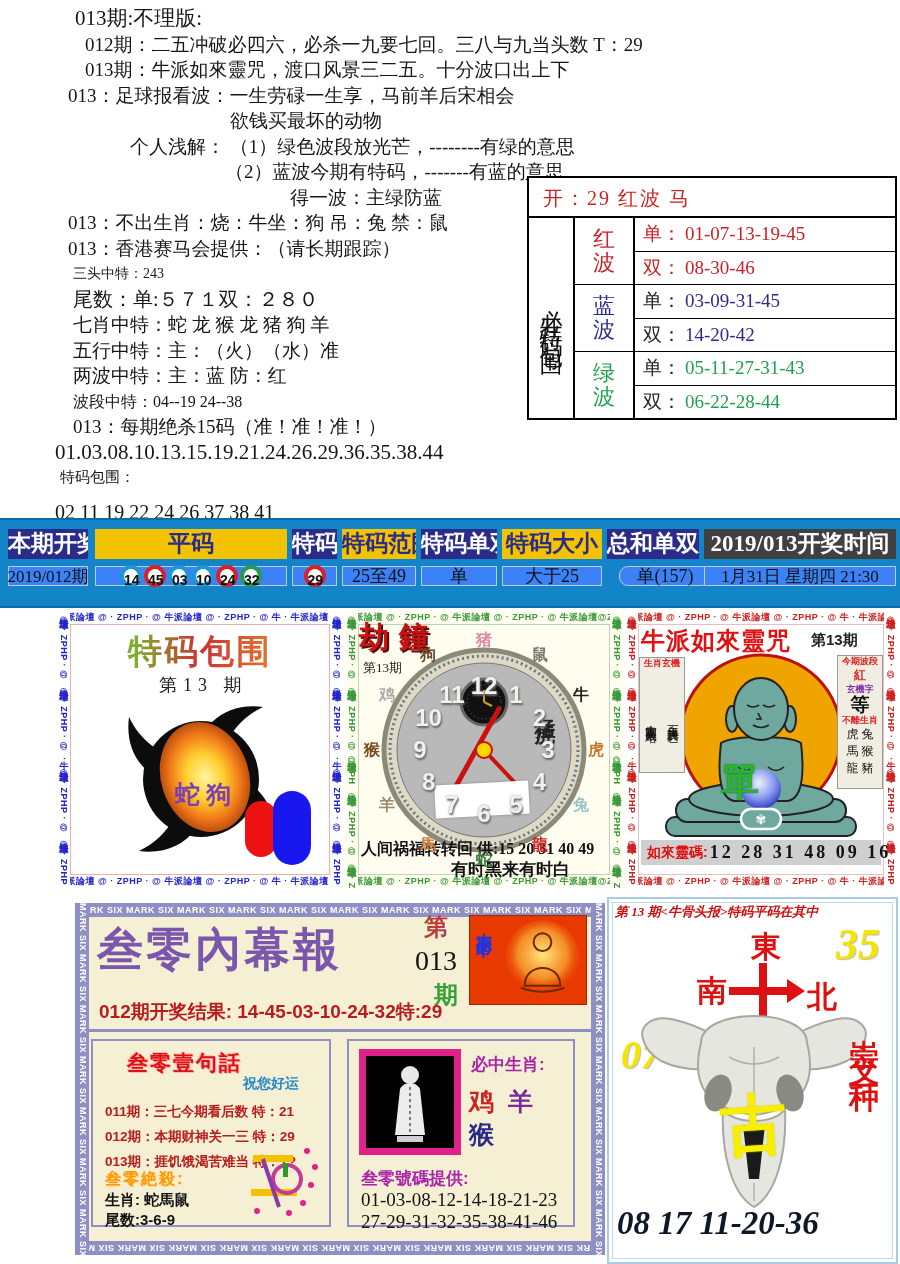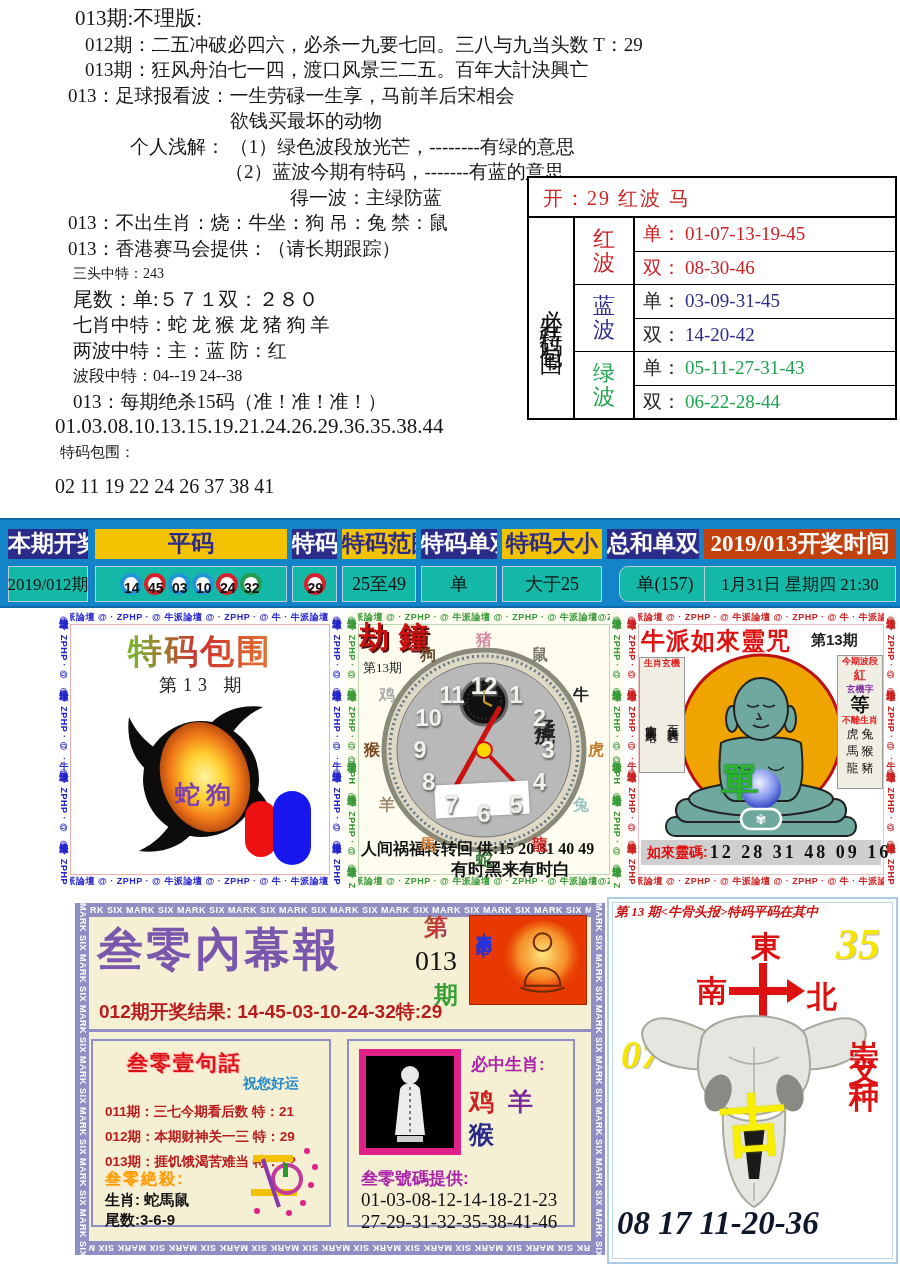--- a/index.html
+++ b/index.html
@@ -23,22 +23,22 @@
   .wt-vals{flex:1;display:flex;flex-direction:column;}
   .wt-val{flex:1;display:flex;align-items:center;padding-left:8px;font-size:19px;border-bottom:1px solid #000;white-space:nowrap;}
   .wt-val:last-child{border-bottom:none;}
   .wt-val .lbl{margin-right:4px;}
 
   
   #results-band{position:absolute;left:0;top:518px;width:900px;height:90px;background:#1484c8;border-top:2px solid #0b6aa8;border-bottom:2px solid #0b6aa8;}
   .rb-h{position:absolute;top:9px;height:30px;line-height:30px;text-align:center;font-size:23px;font-weight:bold;white-space:nowrap;overflow:hidden;}
   .rb-h.navy{background:#2b2b8a;color:#fff;}
   .rb-h.gold{background:#f3c200;color:#2b2b8a;}
-  .rb-h.goldw{background:#c2410c;color:#fff;}
-  .rb-v{position:absolute;top:46px;height:36px;background:#14b8a6;border:1px solid #bcd;display:flex;align-items:center;justify-content:center;font-size:18px;white-space:nowrap;}
+  .rb-h.goldw{background:#404040;color:#fff;}
+  .rb-v{position:absolute;top:46px;height:20px;background:#3b82f6;border:1px solid #bcd;display:flex;align-items:center;justify-content:center;font-size:18px;white-space:nowrap;}
   .ball{display:inline-block;width:22px;height:22px;border-radius:50%;border:4px solid #888;background:#fff;
         font-family:"Liberation Sans","DejaVu Sans",sans-serif;font-size:14px;font-weight:bold;color:#111;
         text-align:center;line-height:22px;margin:0 1px;}
 
   
   .panel{position:absolute;background:#fff;}
   .strip-h{position:absolute;left:0;right:0;height:13px;font:bold 9px "Liberation Sans","DejaVu Sans",sans-serif;
            white-space:nowrap;overflow:hidden;line-height:13px;letter-spacing:0.5px;}
   .strip-v{position:absolute;top:0;bottom:0;width:13px;font:bold 9px "Liberation Sans","DejaVu Sans",sans-serif;
            writing-mode:vertical-rl;white-space:nowrap;overflow:hidden;letter-spacing:0.5px;line-height:13px;}
@@ -133,31 +133,32 @@
   .sk-nums{position:absolute;left:8px;top:306px;font:bold italic 33px "Liberation Serif",serif;color:#0f172a;white-space:nowrap;}
 </style>
 </head>
 <body>
 
 <div id="page" data-name="lottery-sheet-page">
 
   <div id="top-text" data-name="forecast-text-block">
       <div data-name="forecast-line" class="tline" style="margin-left: 20px; font-size: 21px;">013期:不理版:</div>
       <div data-name="forecast-line" class="tline" style="margin-left: 30px; font-size: 19px;">012期：二五冲破必四六，必杀一九要七回。三八与九当头数 T：29</div>
-      <div data-name="forecast-line" class="tline" style="margin-left: 30px; font-size: 19px;">013期：狂风舟泊七一四，渡口风景三二五。百年大計決興亡</div>
+      <div data-name="forecast-line" class="tline" style="margin-left: 30px; font-size: 19px;">013期：牛派如來靈咒，渡口风景三二五。十分波口出上下</div>
       <div data-name="forecast-line" class="tline" style="margin-left: 13px; font-size: 19px;">013：足球报看波：一生劳碌一生享，马前羊后宋相会</div>
       <div data-name="forecast-line" class="tline" style="margin-left: 175px; font-size: 19px;">欲钱买最坏的动物</div>
       <div data-name="forecast-line" class="tline" style="margin-left: 75px; font-size: 19px;">个人浅解：  （1）绿色波段放光芒，--------有绿的意思</div>
       <div data-name="forecast-line" class="tline" style="margin-left: 170px; font-size: 19px;">（2）蓝波今期有特码，-------有蓝的意思</div>
       <div data-name="forecast-line" class="tline" style="margin-left: 235px; font-size: 19px;">得一波：主绿防蓝</div>
       <div data-name="forecast-line" class="tline" style="margin-left: 13px; font-size: 19px;">013：不出生肖：烧：牛坐：狗 吊：兔 禁：鼠</div>
       <div data-name="forecast-line" class="tline" style="margin-left: 13px; font-size: 19px;">013：香港赛马会提供：（请长期跟踪）</div>
       <div data-name="forecast-line" class="tline" style="margin-left: 18px; font-size: 14px;">三头中特：243</div>
       <div data-name="forecast-line" class="tline" style="margin-left: 18px; font-size: 20px;">尾数：单:５７１双：２８０</div>
       <div data-name="forecast-line" class="tline" style="margin-left: 18px; font-size: 19px;">七肖中特：蛇 龙 猴 龙 猪 狗 羊</div>
+      <div data-name="forecast-line" class="tline" style="margin-left: 18px; font-size: 19px;">五行中特：主：（火）（水）准</div>
       <div data-name="forecast-line" class="tline" style="margin-left: 18px; font-size: 19px;">两波中特：主：蓝 防：红</div>
       <div data-name="forecast-line" class="tline" style="margin-left: 18px; font-size: 16px;">波段中特：04--19 24--38</div>
       <div data-name="forecast-line" class="tline" style="margin-left: 18px; font-size: 19px;">013：每期绝杀15码（准！准！准！）</div>
       <div data-name="forecast-line" class="tline" style="margin-left: 0px; font-size: 21px;">01.03.08.10.13.15.19.21.24.26.29.36.35.38.44</div>
       <div data-name="forecast-line" class="tline" style="margin-left: 5px; font-size: 15px;">特码包围：</div>
       <div data-name="forecast-line" class="tline" style="margin-left: 0px; font-size: 20px; margin-top: 9px;">02 11 19 22 24 26 37 38 41</div>
     </div>
 
   <div id="wave-table" data-name="must-open-wave-table">
     <div class="wt-open" data-name="open-result-line">开：29 红波 马</div>

